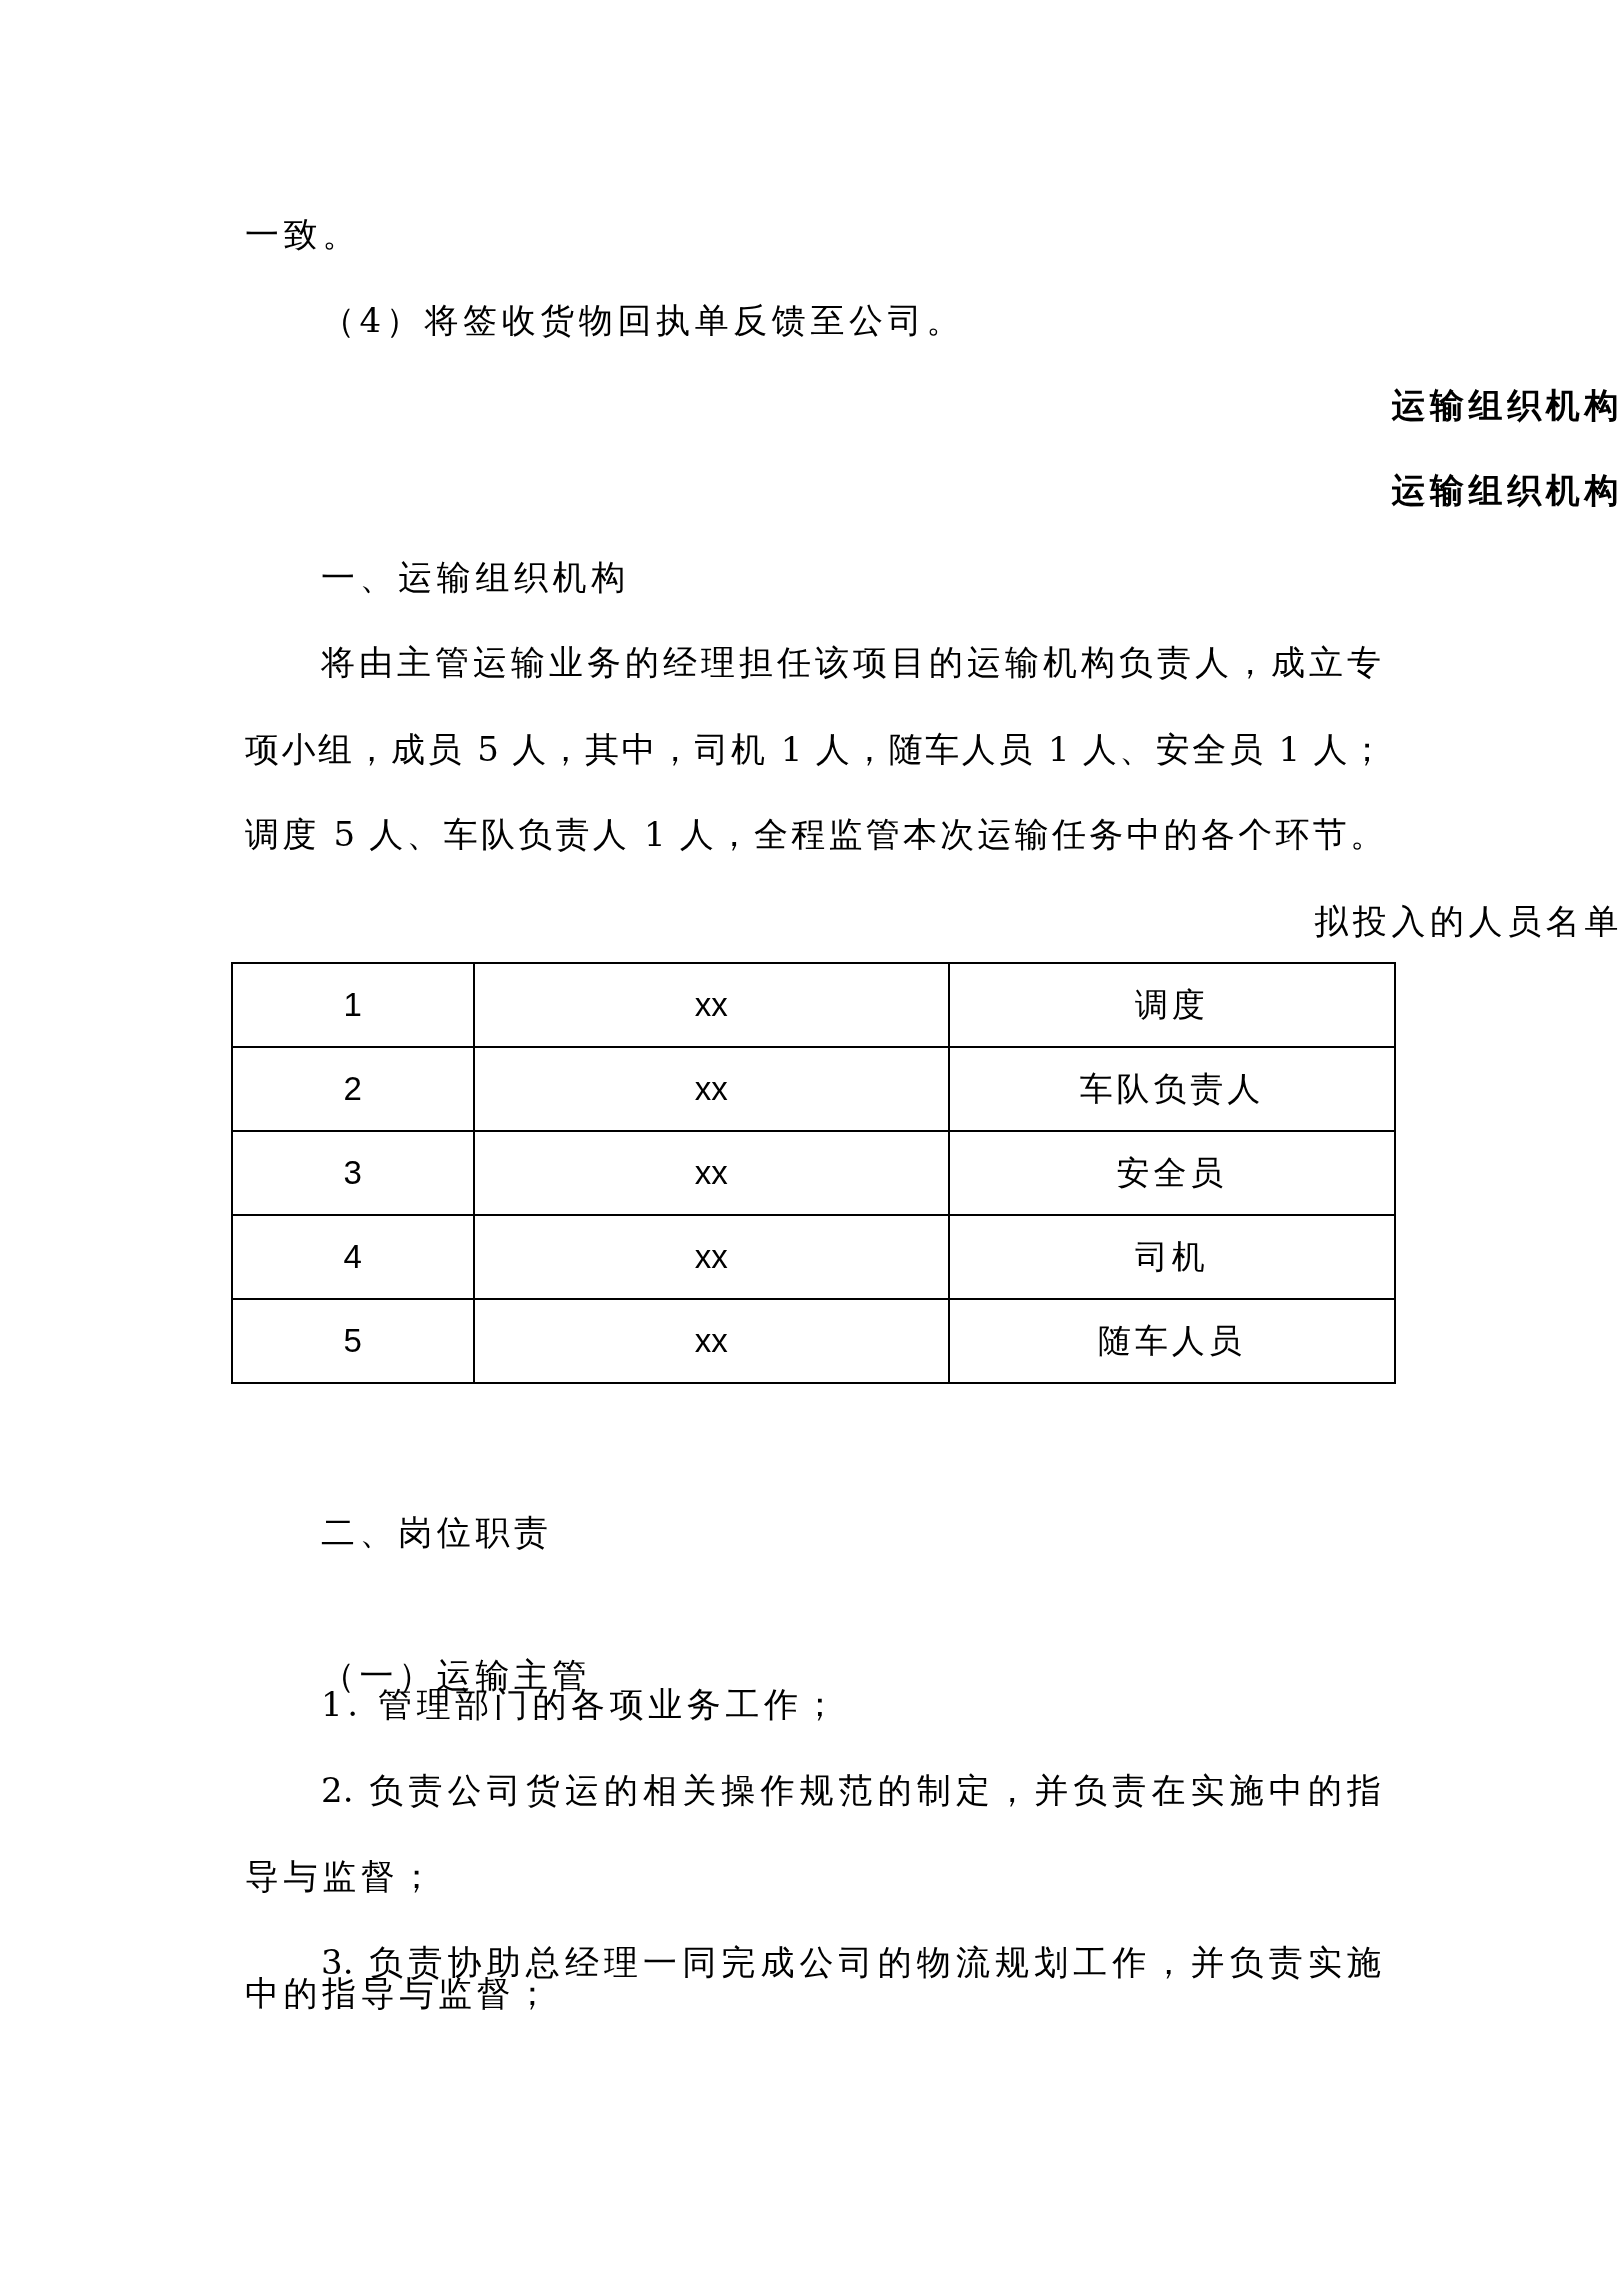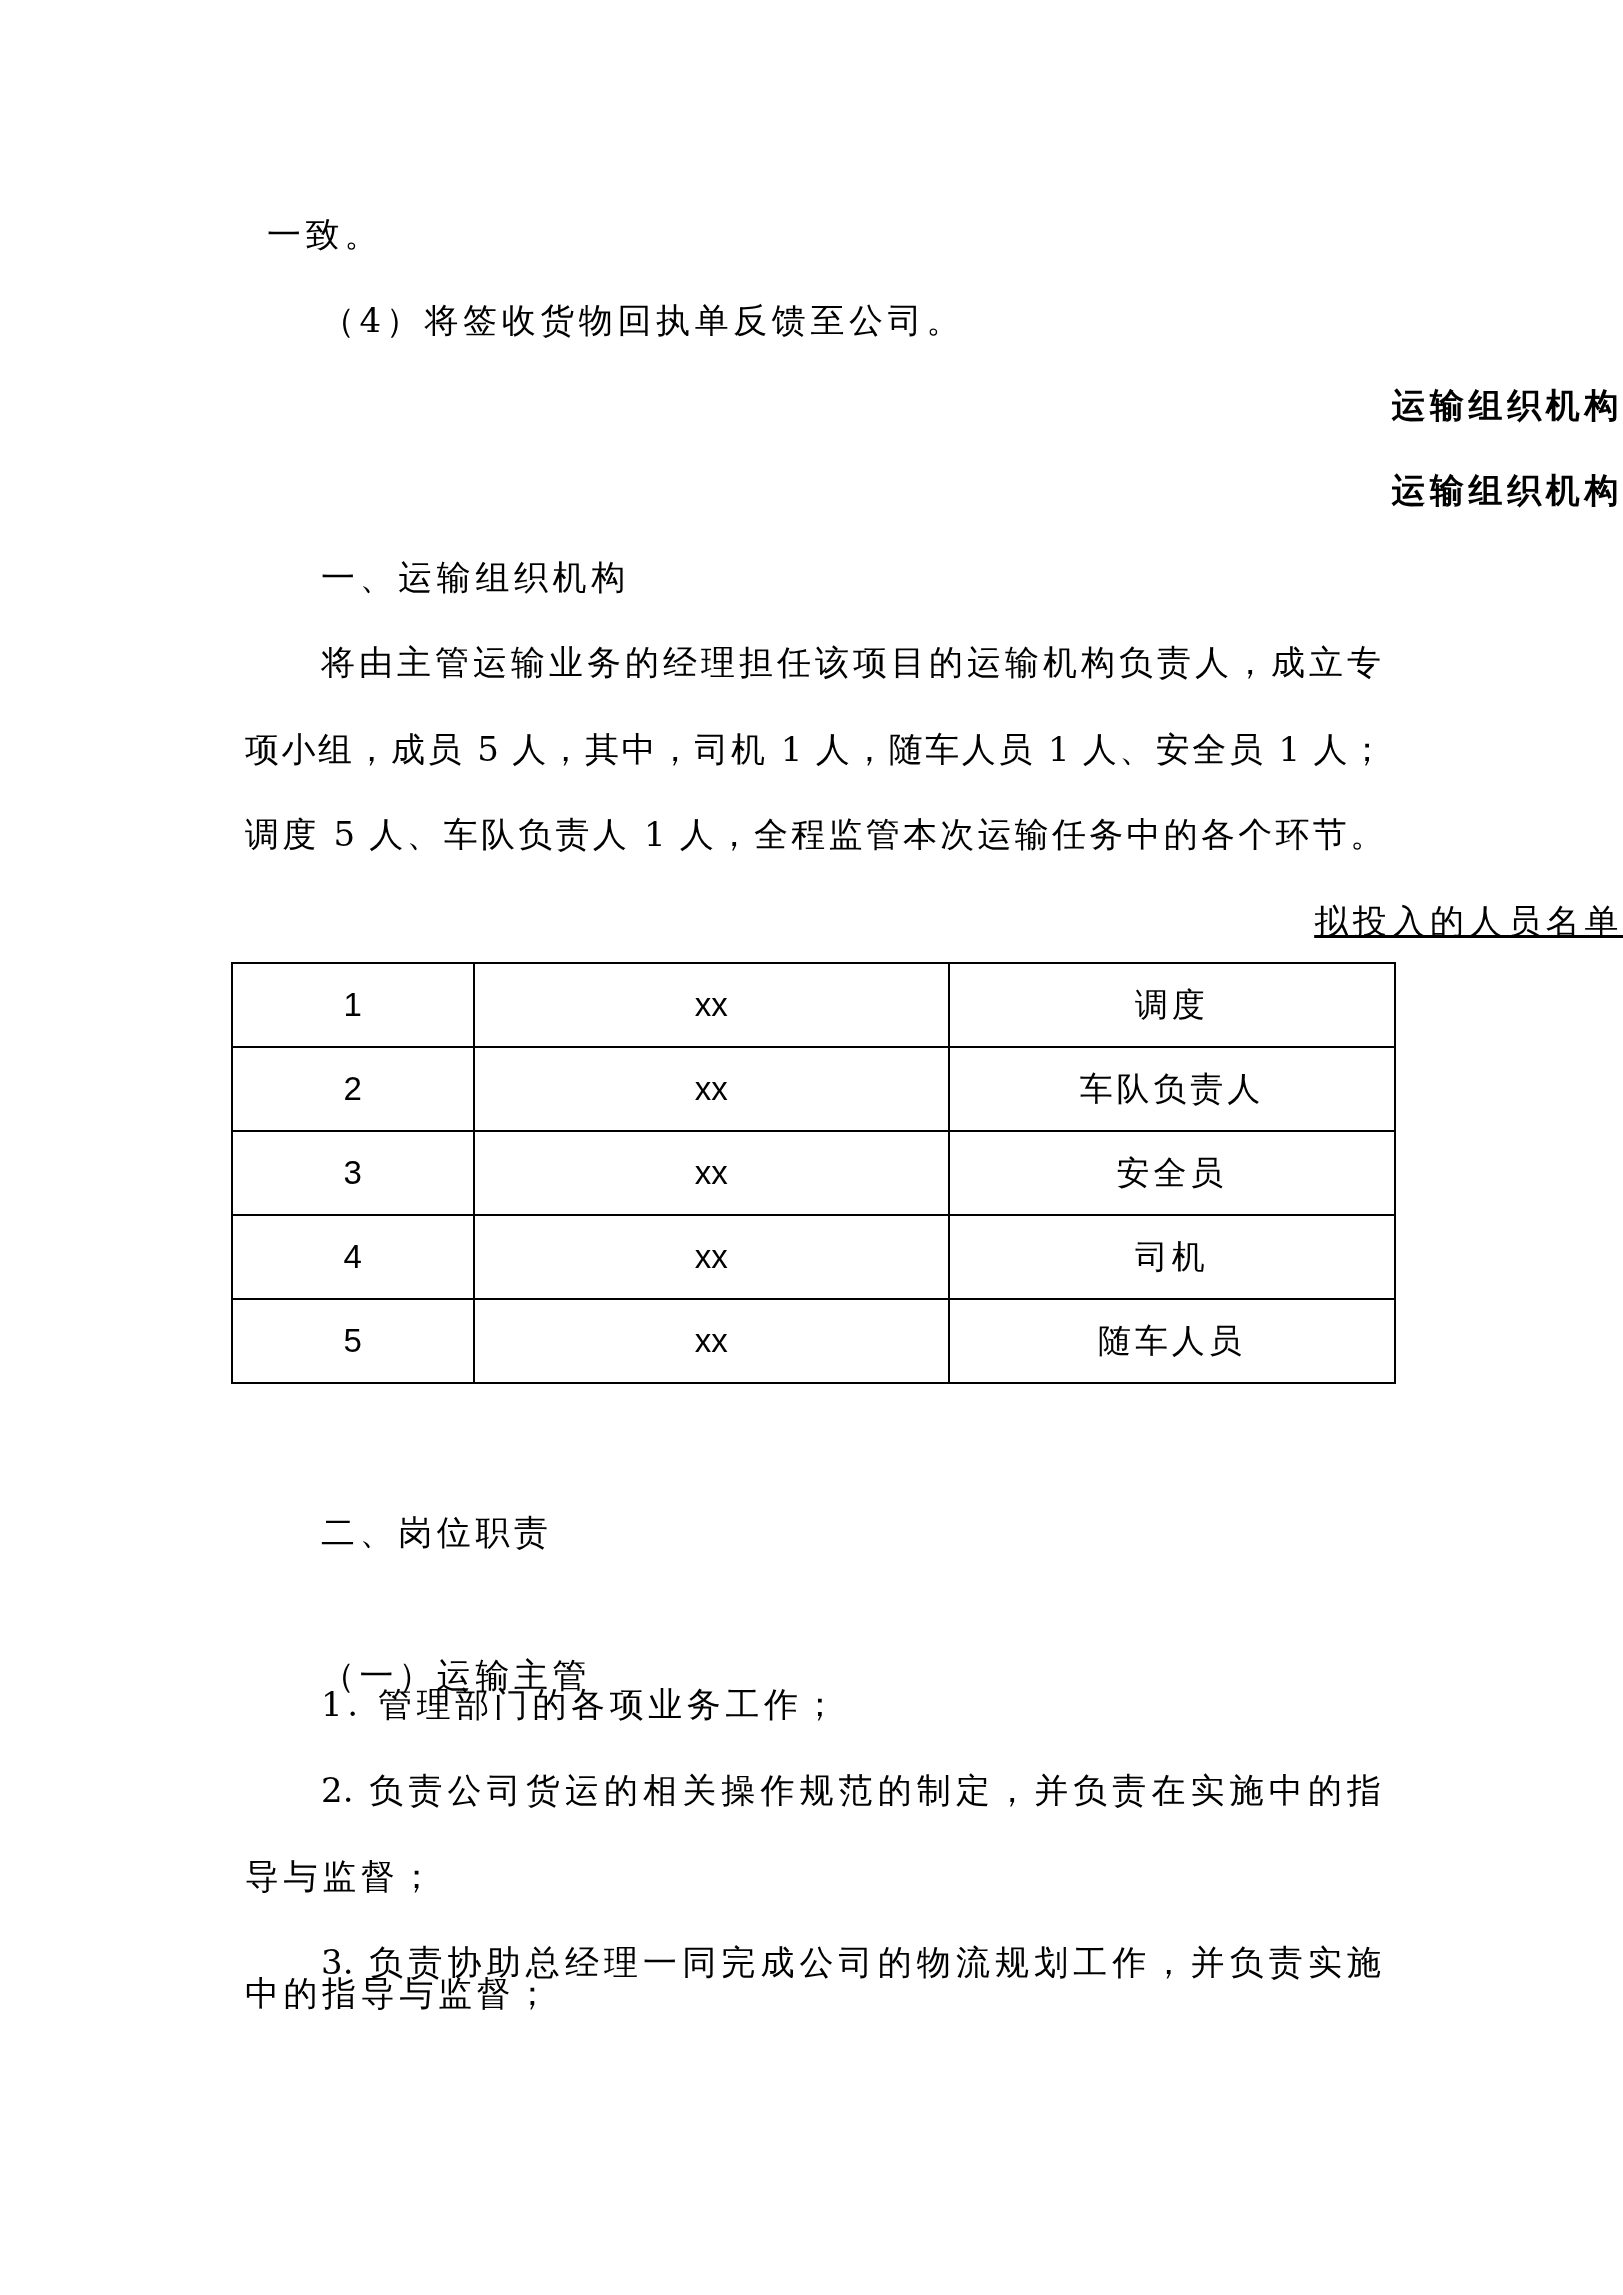--- a/index.html
+++ b/index.html
@@ -38,35 +38,35 @@
       padding: 0;
       letter-spacing: 3.9px;
     }
     .num { font-family: "Liberation Sans", "DejaVu Sans", sans-serif; letter-spacing: 0 !important; }
   </style>
 </head>
 <body>
 
 <div>
 
-  <div class="line" style="left:245px; top:215px;margin-left:22px;">一致。</div>
+  <div class="line" style="left:245px; top:215px;">一致。</div>
 
   <div class="line" style="left:321px; top:301px;">（4）将签收货物回执单反馈至公司。</div>
 
   <div class="line bold center" style="top:386px;">运输组织机构</div>
 
   <div class="line bold center" style="top:471px;">运输组织机构</div>
 
   <div class="line" style="left:321px; top:558px;">一、运输组织机构</div>
 
   <div class="line justify" style="left:321px; width:1060px; top:643px;">将由主管运输业务的经理担任该项目的运输机构负责人，成立专</div>
   <div class="line justify" style="left:245px; top:730px;">项小组，成员 5 人，其中，司机 1 人，随车人员 1 人、安全员 1 人；</div>
   <div class="line justify" style="left:245px; top:815px;">调度 5 人、车队负责人 1 人，全程监管本次运输任务中的各个环节。</div>
 
-  <div class="line center" style="top:902px;text-decoration:underline;">拟投入的人员名单</div>
+  <div class="line center" style="top:902px;">拟投入的人员名单</div>
 
   <table class="staff">
     <colgroup>
       <col style="width:242px">
       <col style="width:476px">
       <col style="width:447px">
     </colgroup>
     <tbody>
     <tr>
       <td class="num">1</td>

